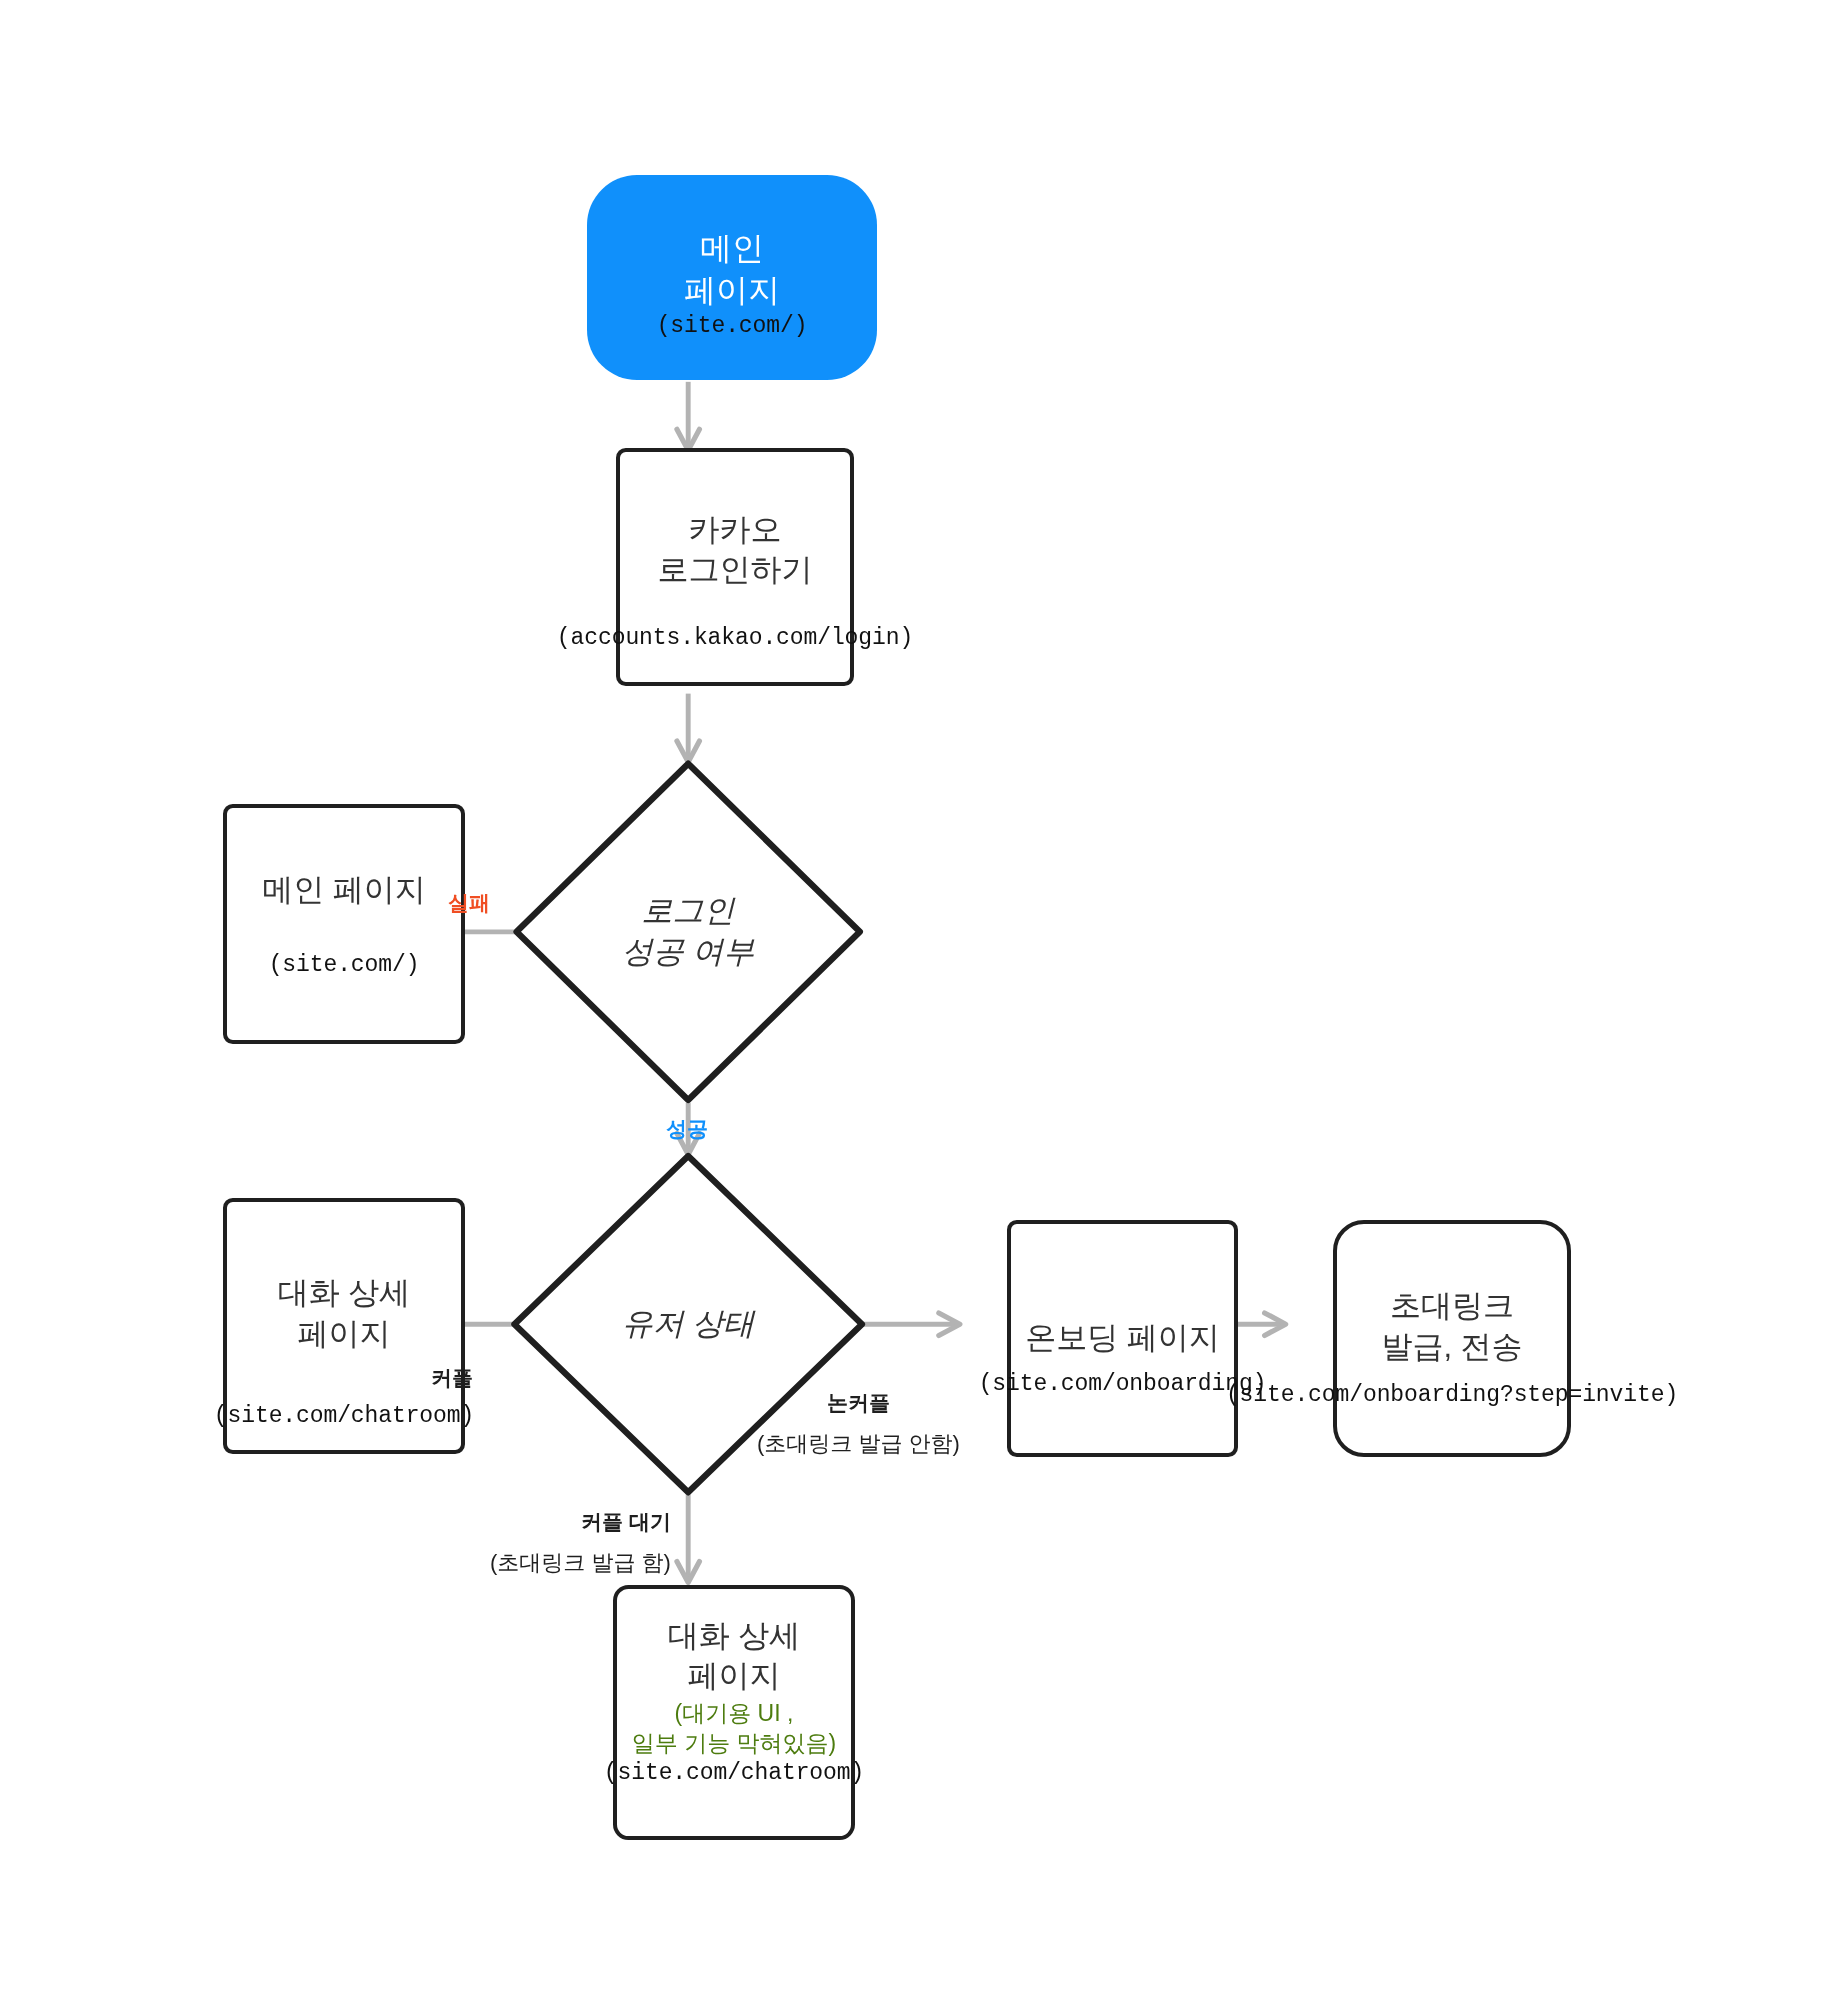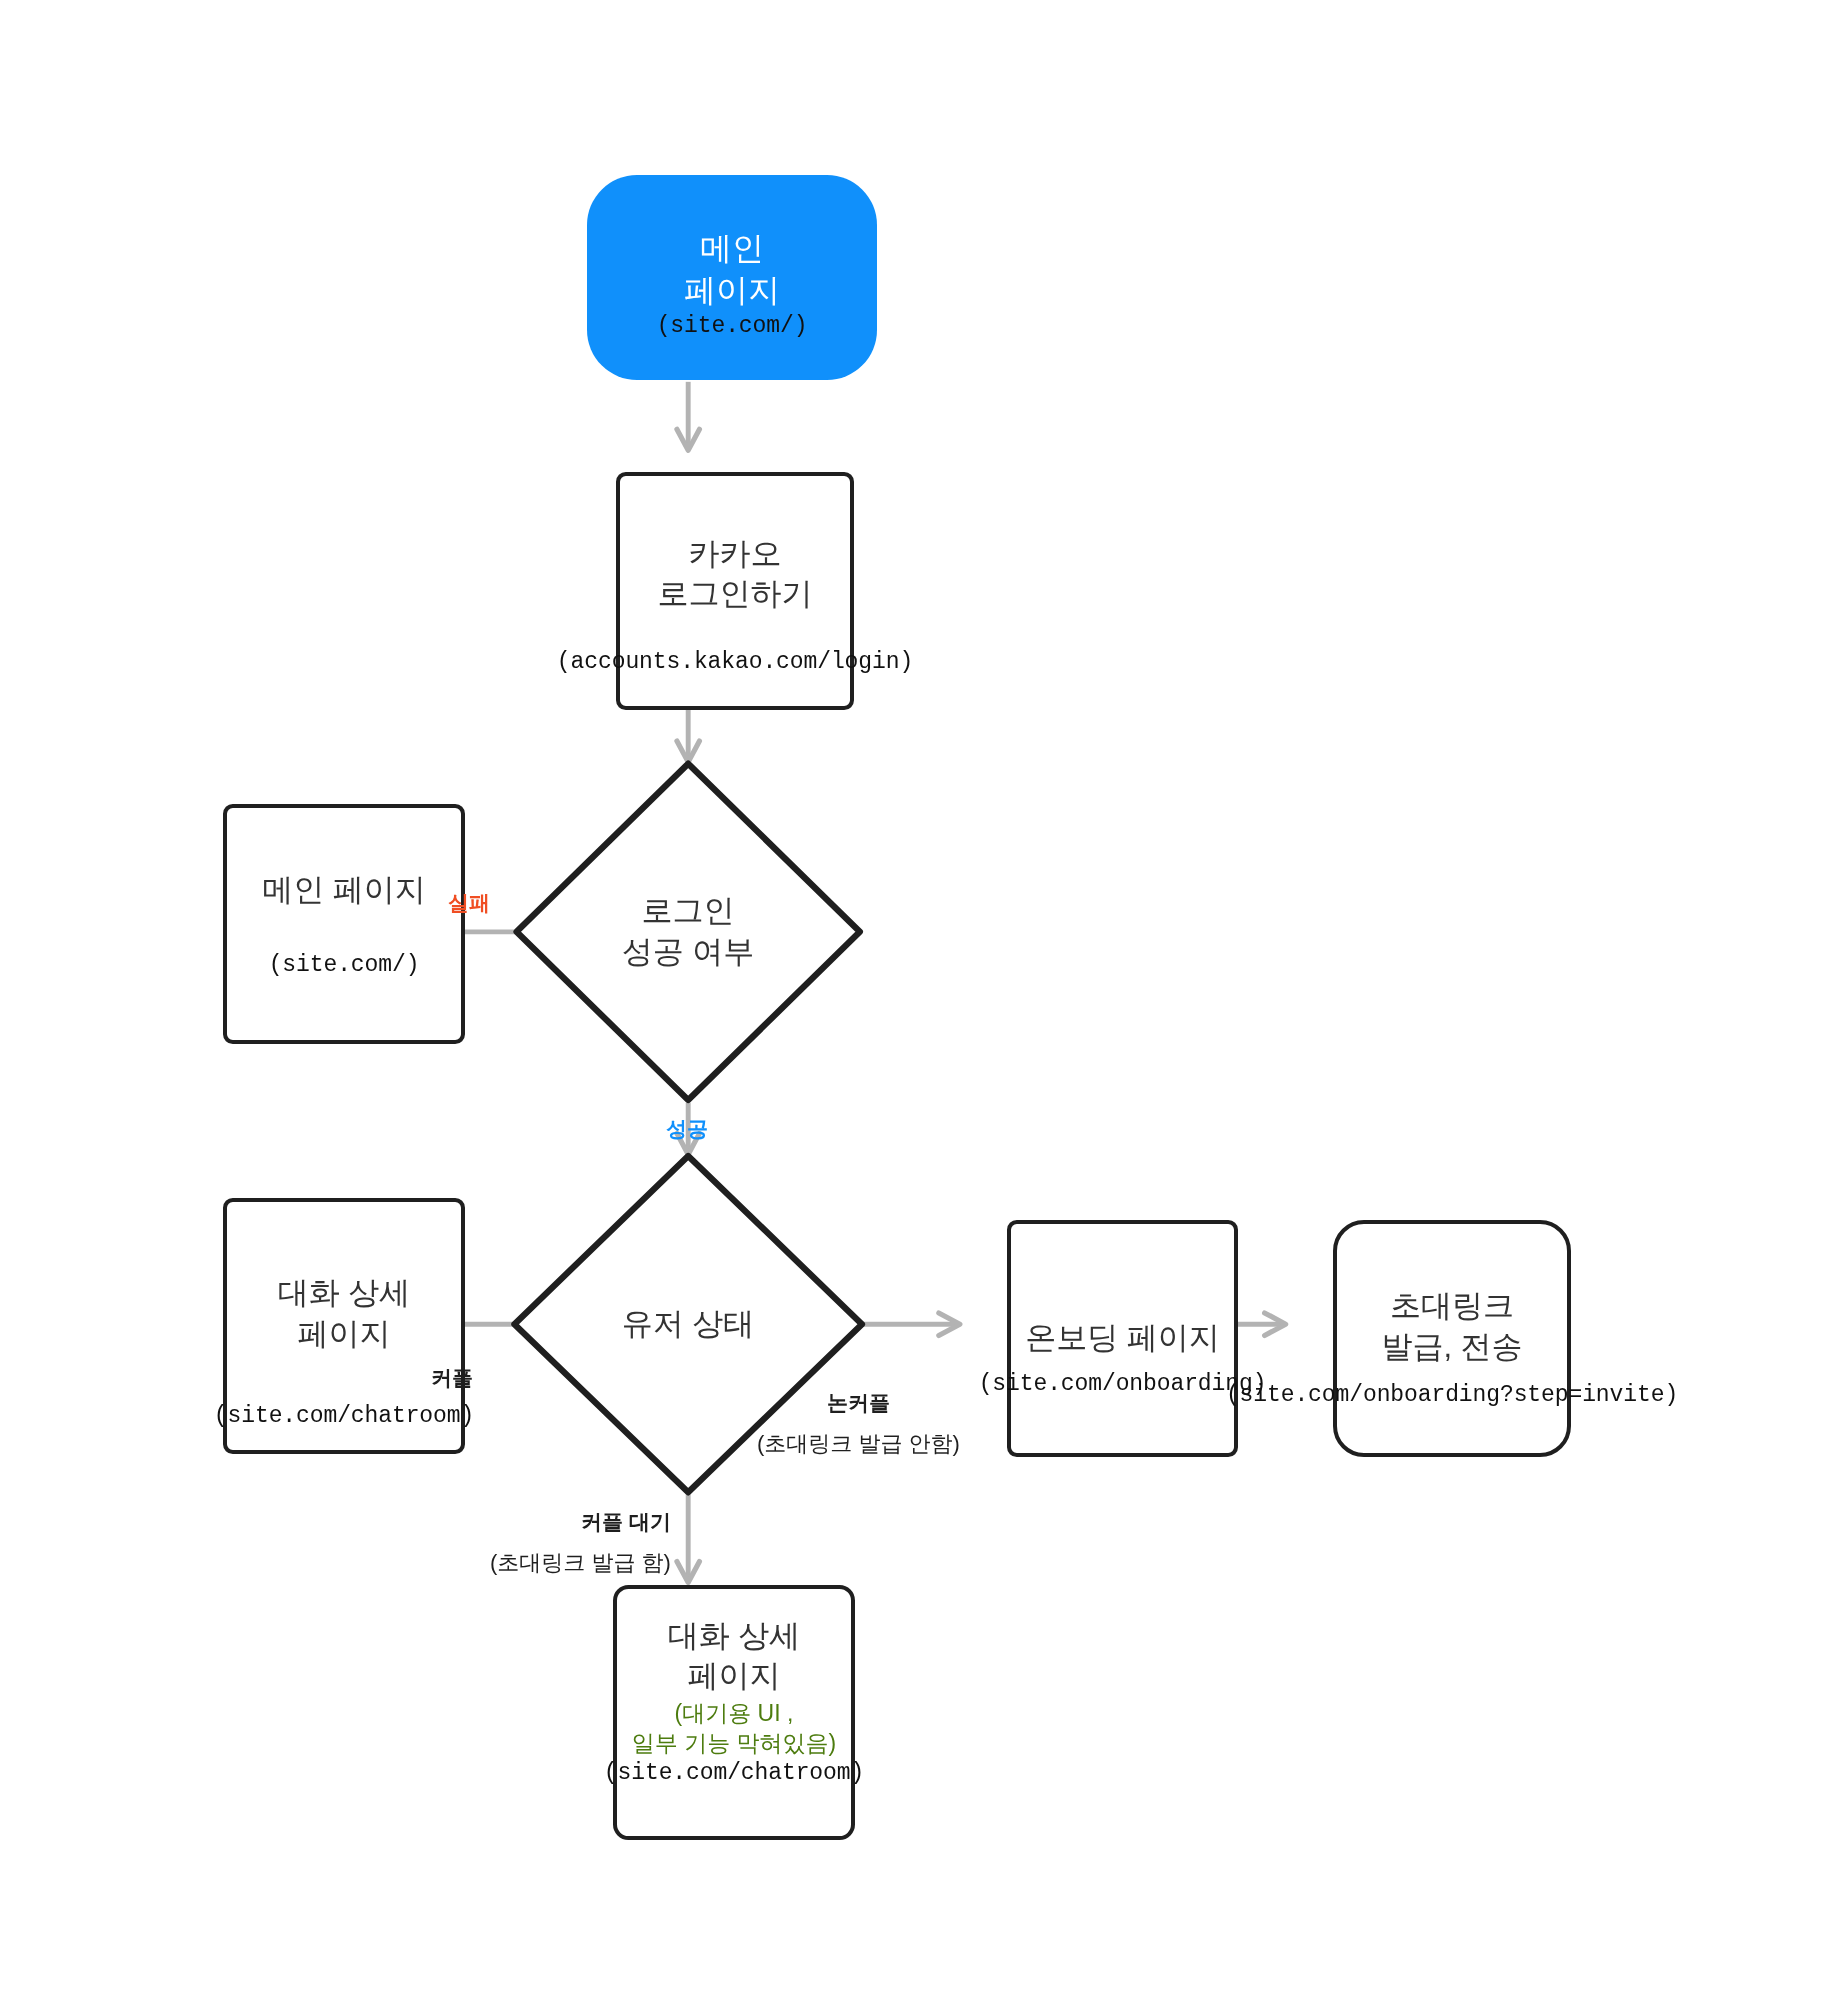--- a/index.html
+++ b/index.html
@@ -68,21 +68,21 @@
     white-space: pre-line;
   }
   
   #node-main-start {
     left: 543px; top: 175px; width: 290px; height: 205px;
   }
   #node-main-start .node-title { margin-top: 11.2px; }
   #node-main-start .node-url { margin-top: 1.4px; }
 
   #node-kakao-login {
-    left: 572px; top: 472px; width: 238px; height: 238px;
+    left: 572px; top: 448px; width: 238px; height: 238px;
   }
   #node-kakao-login .node-title { margin-bottom: 34px; }
   #node-kakao-login .node-url {
     position: absolute;
     left: 50%;
     transform: translateX(-50%);
     bottom: 31px;
   }
 
   #node-main-fail {
@@ -133,20 +133,21 @@
 
   
   .diamond-label {
     position: absolute;
     color: #333333;
     font-size: 31px;
     line-height: 1.32;
     text-align: center;
     white-space: pre-line;
     transform: translate(-50%, -50%);
+    font-style: italic;
   }
   #label-login-result { left: 688px; top: 932px; }
   #label-user-state   { left: 688px; top: 1324px; }
 
   
   .edge-label {
     position: absolute;
     text-align: center;
     white-space: pre-line;
   }

